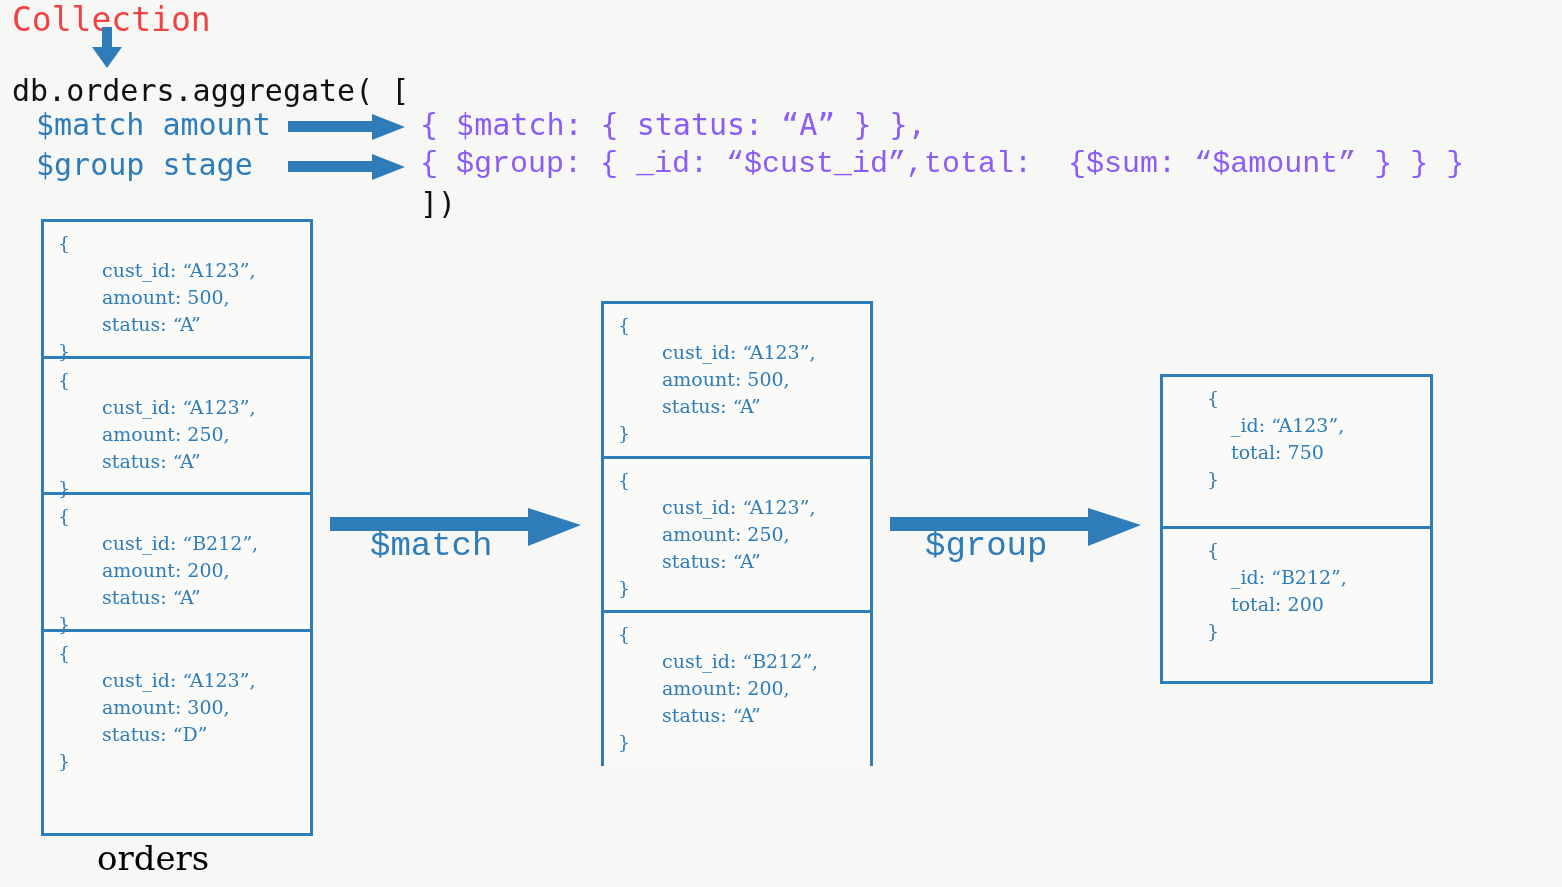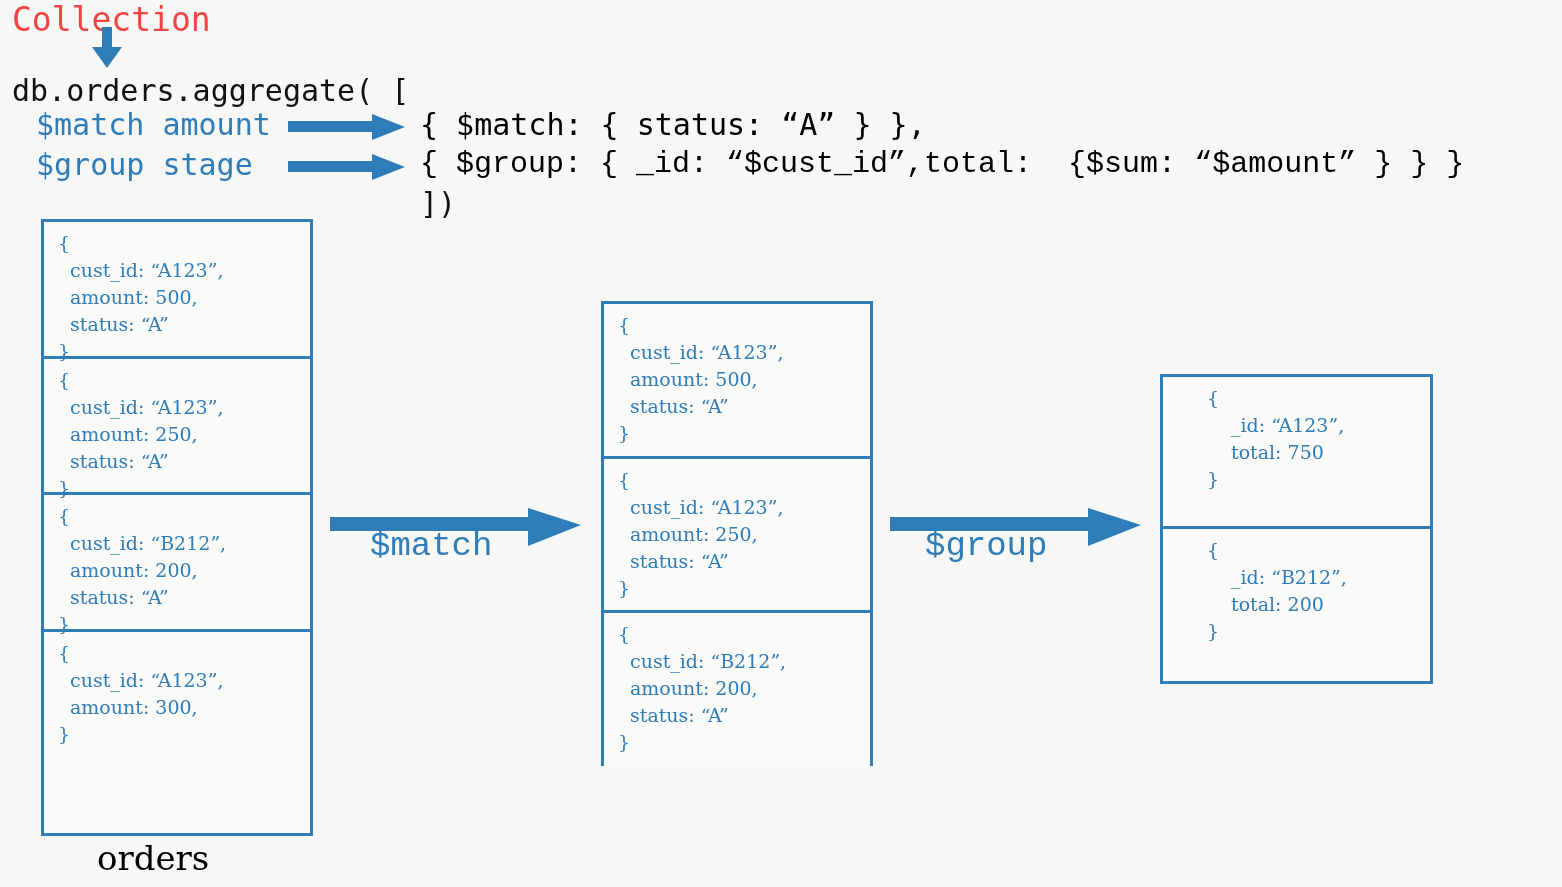--- a/index.html
+++ b/index.html
@@ -54,21 +54,21 @@
     white-space: pre;
     left: 36px;
   }
   .stage-label.match { top: 107px; }
   .stage-label.group { top: 147px; }
 
   .stage-code {
     position: absolute;
     font-family: "DejaVu Sans Mono", monospace;
     font-size: 30px;
-    color: #000000;
+    color: #8b5cf6;
     white-space: pre;
     left: 420px;
   }
   .stage-code.match { top: 107px; }
   .stage-code.group { top: 147px; font-family: Liberation Mono, monospace; }
 
   .inline-arrow {
     position: absolute;
     left: 288px;
   }
@@ -95,21 +95,21 @@
   .doc-card:last-child { border-bottom: none; }
 
   .doc-line {
     font-family: "DejaVu Serif", serif;
     font-size: 19px;
     color: #2e7cb8;
     white-space: pre;
     line-height: 27px;
     padding-left: 14px;
   }
-  .doc-line.indent { padding-left: 26px; }
+  .doc-line.indent { padding-left: 58px; }
 
   #stack-grouped .doc-line { padding-left: 44px; }
   #stack-grouped .doc-line.indent { padding-left: 68px; }
 
   #stack-orders .doc-card  { height: 136.5px; }
   #stack-matched .doc-card { height: 154.5px; }
   #stack-grouped .doc-card { height: 152px; }
 
   
   .pipe-arrow { position: absolute; }
@@ -192,20 +192,21 @@
         <div class="doc-line">{</div>
         <div class="doc-line indent">cust_id: “B212”,</div>
         <div class="doc-line indent">amount: 200,</div>
         <div class="doc-line indent">status: “A”</div>
         <div class="doc-line">}</div>
       </div>
       <div class="doc-card">
         <div class="doc-line">{</div>
         <div class="doc-line indent">cust_id: “A123”,</div>
         <div class="doc-line indent">amount: 300,</div>
+        <div class="doc-line indent">status: “D”</div>
         <div class="doc-line">}</div>
       </div>
     </div>
   <div class="doc-stack" id="stack-matched">
       <div class="doc-card">
         <div class="doc-line">{</div>
         <div class="doc-line indent">cust_id: “A123”,</div>
         <div class="doc-line indent">amount: 500,</div>
         <div class="doc-line indent">status: “A”</div>
         <div class="doc-line">}</div>

